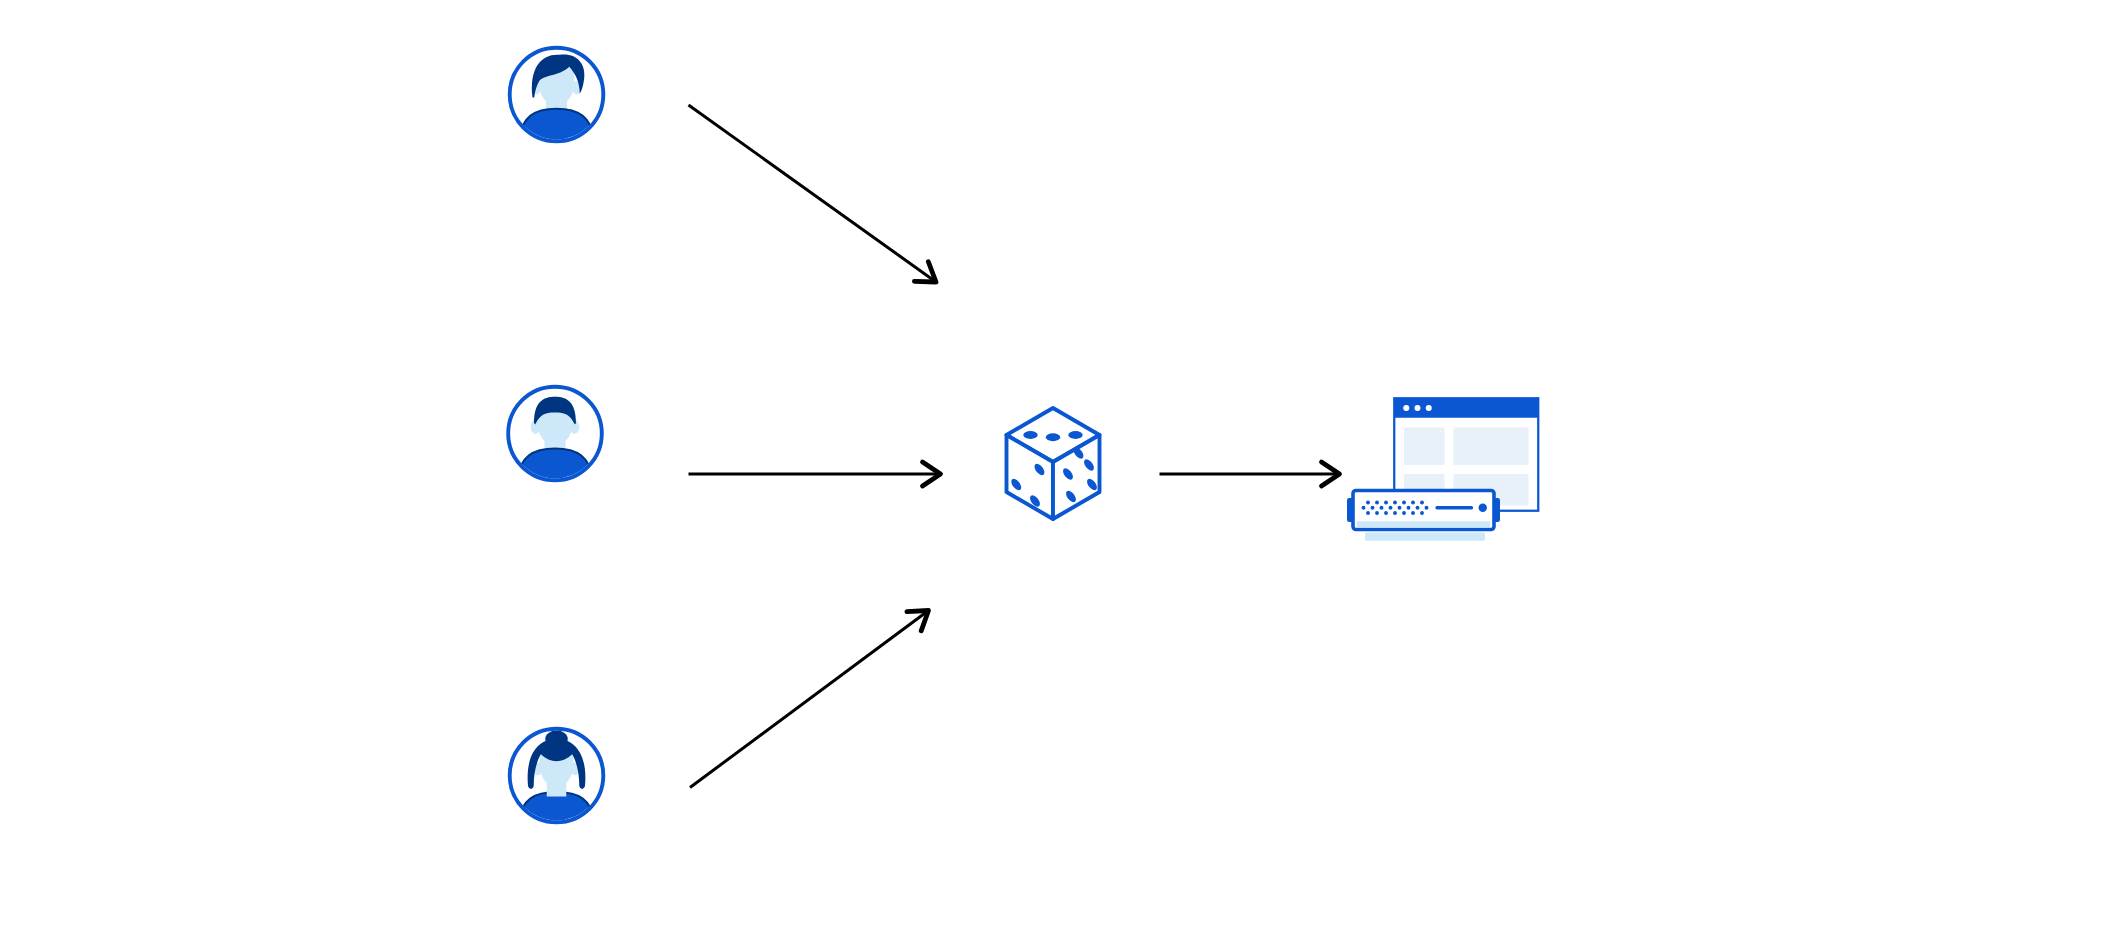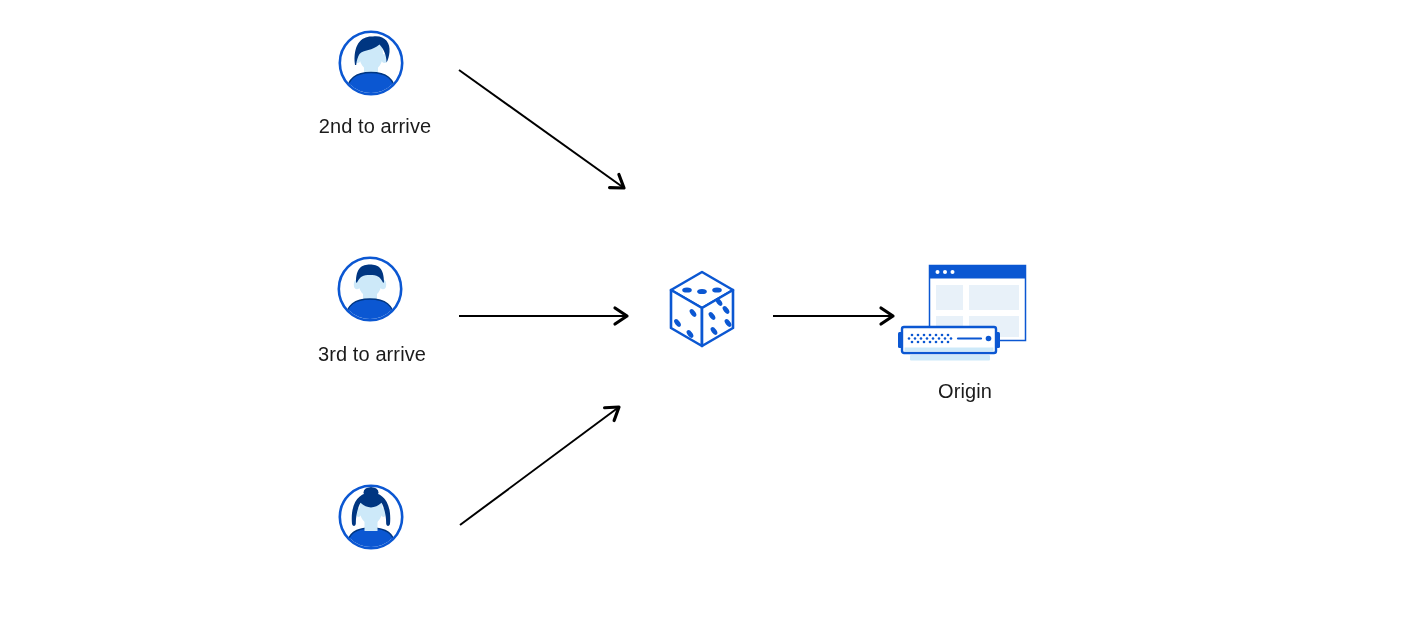--- a/index.html
+++ b/index.html
@@ -72,39 +72,37 @@
     <circle class="ring" cx="33" cy="33" r="31.2"></circle>
     <g clip-path="url(#clip-a)">
       <rect class="skin" x="26" y="30" width="14" height="15"></rect>
       <path class="shirt" d="M7,67 C9,47 19,42.5 33,42.5 C47,42.5 57,47 59,67 Z"></path>
       <ellipse class="skin" cx="19.5" cy="28.5" rx="3" ry="4.5"></ellipse>
       <ellipse class="skin" cx="46.5" cy="28.5" rx="3" ry="4.5"></ellipse>
       <path class="skin" d="M21,24 C21,13.5 26,9 33,9 C40,9 45,13.5 45,24 C45,33 40,40.5 33,40.5 C26,40.5 21,33 21,24 Z"></path>
       <path class="hair" d="M17,35 C14.5,14 24,5.5 35,6.5 C46.5,5 52.5,12.5 51.5,22 C51,26.5 50,30 48.5,32.5 C48.5,24.5 45.5,19 41.5,14.5 C34.5,21 25.5,19.5 21.5,24 C19.8,27 18.6,30.5 18.2,35 Z"></path>
     </g>
   </svg>
-  <div class="label" style="left:275px;top:113px">2nd to arrive</div>
 
   <svg class="icon" style="left:337px;top:256px" width="66" height="66" viewBox="0 0 66 66">
     <defs>
         <clipPath id="clip-b">
           <circle cx="33" cy="33" r="30"></circle>
         </clipPath>
       </defs>
     <circle class="ring" cx="33" cy="33" r="31.2"></circle>
     <g clip-path="url(#clip-b)">
       <rect class="skin" x="26" y="30" width="14" height="15"></rect>
       <path class="shirt" d="M7,67 C9,47.5 19,43 33,43 C47,43 57,47.5 59,67 Z"></path>
       <ellipse class="skin" cx="20" cy="28.5" rx="3.2" ry="4.8"></ellipse>
       <ellipse class="skin" cx="46" cy="28.5" rx="3.2" ry="4.8"></ellipse>
       <path class="skin" d="M21,24.5 C21,14 26,10 33,10 C40,10 45,14 45,24.5 C45,33.5 40,41 33,41 C26,41 21,33.5 21,24.5 Z"></path>
       <path class="hair" d="M19,26 C19,12 25,8.5 33,8.5 C41,8.5 47,12 47,26 L46.2,27 C43,20.5 40,19 33,19 C26,19 23,20.5 19.8,27 Z"></path>
     </g>
   </svg>
-  <div class="label" style="left:272px;top:341px">3rd to arrive</div>
 
   <svg class="icon" style="left:338px;top:484px" width="66" height="66" viewBox="0 0 66 66">
     <defs>
         <clipPath id="clip-c">
           <circle cx="33" cy="33" r="30"></circle>
         </clipPath>
       </defs>
     <circle class="ring" cx="33" cy="33" r="31.2"></circle>
     <g clip-path="url(#clip-c)">
       <path class="shirt" d="M7,67 C9,48 19,44 33,44 C47,44 57,48 59,67 Z"></path>
@@ -175,15 +173,14 @@
         <circle class="server-dot" cx="20" cy="78" r="1.3"></circle>
         <circle class="server-dot" cx="26" cy="78" r="1.3"></circle>
         <circle class="server-dot" cx="32" cy="78" r="1.3"></circle>
         <circle class="server-dot" cx="38" cy="78" r="1.3"></circle>
         <circle class="server-dot" cx="44" cy="78" r="1.3"></circle>
         <circle class="server-dot" cx="50" cy="78" r="1.3"></circle>
     </g>
     <line class="server-line" x1="60" y1="74.5" x2="83" y2="74.5"></line>
     <circle class="server-dot" cx="90.5" cy="74.5" r="2.8"></circle>
   </svg>
-  <div class="label" style="left:865px;top:378px">Origin</div>
 
 </div>
 
 </body></html>

